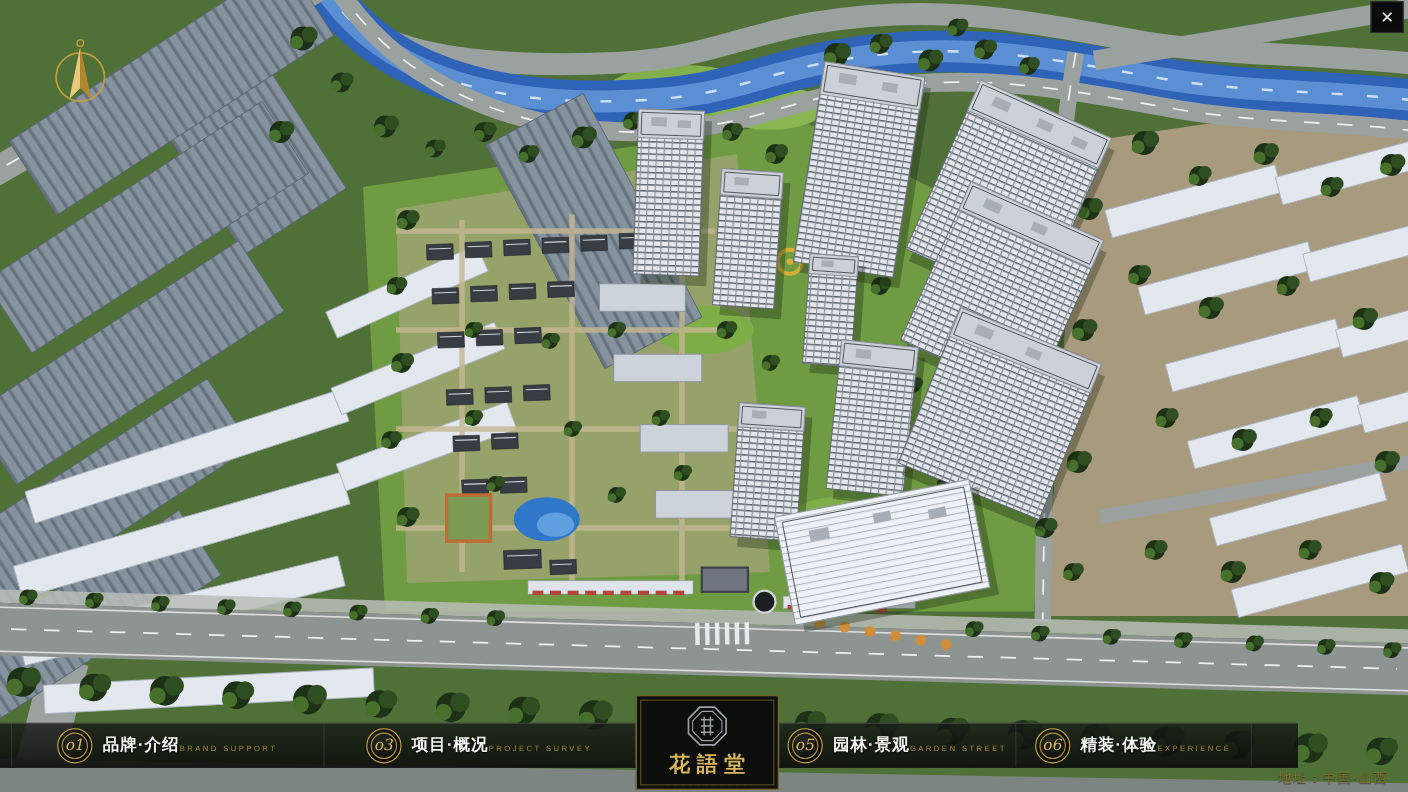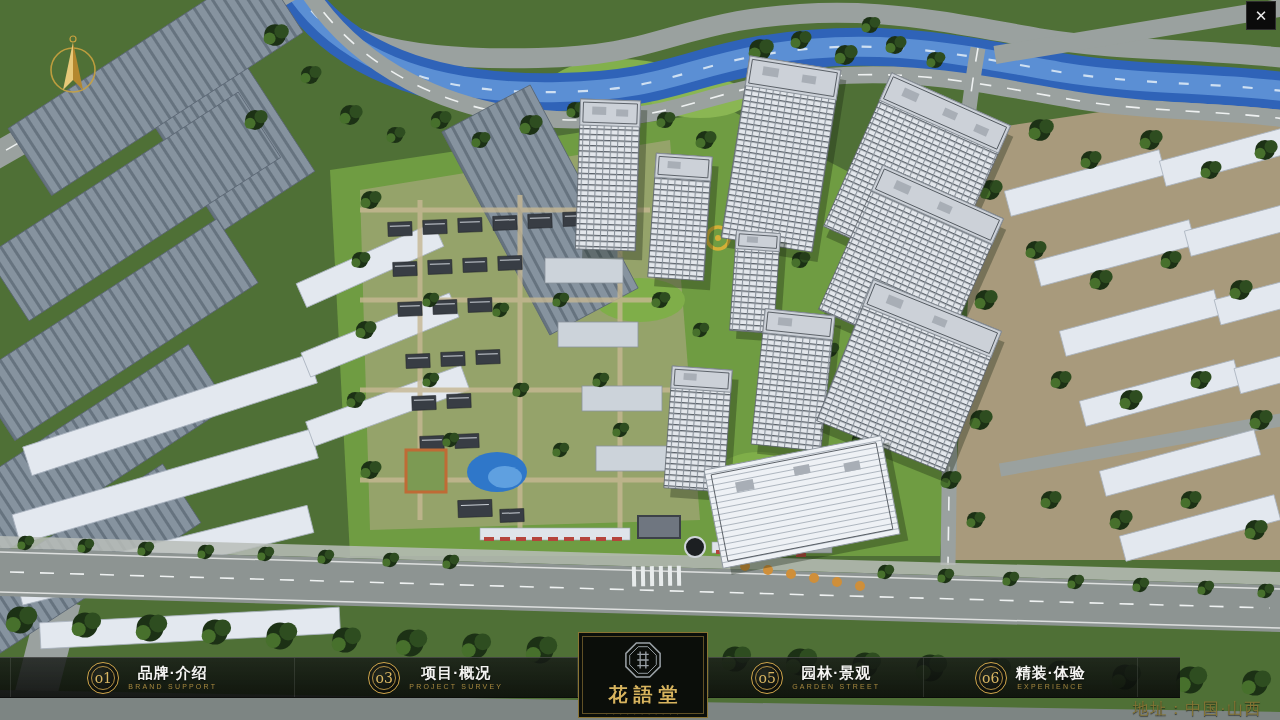--- a/index.html
+++ b/index.html
@@ -31,33 +31,33 @@
      border-top:1px solid rgba(255,255,255,.22);border-bottom:1px solid rgba(0,0,0,.65);}
   .menu-group.left{width:578px;padding-left:10px;box-sizing:border-box;}
   .menu-group.right{width:472px;padding-right:42px;box-sizing:border-box;}
   .menu-item{flex:1;display:flex;align-items:center;justify-content:center;gap:9px;
      border-right:1px solid rgba(255,255,255,.10);cursor:pointer;}
   .menu-item:first-child{border-left:1px solid rgba(255,255,255,.10);}
   .badge{width:30px;height:30px;border-radius:50%;border:1px solid #cfa54b;position:relative;
      display:flex;align-items:center;justify-content:center;flex:0 0 auto;
      background:radial-gradient(circle at 40% 35%, #232820, #0b0e0a 75%);}
   .badge::before{content:"";position:absolute;inset:3px;border:1px solid rgba(207,165,75,.85);border-radius:50%;}
-  .badge span{font-family:"DejaVu Serif", serif;font-size:14px;color:#d9b662;line-height:1;}
-  .labels{display:flex;flex-direction:column;align-items:center;line-height:1.15;}
+  .badge span{font-family:"DejaVu Serif", serif;font-style:italic;font-size:14px;color:#d9b662;line-height:1;}
+  .labels{display:flex;flex-direction:row;align-items:flex-end;line-height:1.15;}
   .zh{color:#f4f4f2;font-size:15px;font-weight:bold;letter-spacing:1px;white-space:nowrap;
       text-shadow:0 1px 2px rgba(0,0,0,.8);}
   .en{color:#a8893f;font-size:7px;letter-spacing:2.2px;white-space:nowrap;margin-top:2px;}
   .logo-panel{width:130px;height:86px;margin-top:-25px;box-sizing:border-box;position:relative;
      background:#0b0e0a;border:1px solid #8a7433;display:flex;flex-direction:column;
      align-items:center;justify-content:flex-start;padding-top:8px;cursor:pointer;z-index:2;}
   .logo-panel::before{content:"";position:absolute;inset:3px;border:1px solid rgba(200,162,74,.45);pointer-events:none;}
   .logo-title{color:#d8b45e;font-family:"DejaVu Serif", serif;font-weight:bold;font-size:19px;
      letter-spacing:6px;margin-top:3px;text-indent:6px;}
   .logo-tagline{color:#9a8342;font-size:5px;letter-spacing:2px;margin-top:3px;}
-  .address{position:absolute;right:18px;top:699px;color:#857434;font-size:16px;letter-spacing:1.5px;
+  .address{position:absolute;right:18px;top:699px;color:#857434;font-size:12px;letter-spacing:1.5px;
      text-shadow:0 1px 1px rgba(0,0,0,.6);}
 </style>
 </head>
 <body>
 
 <div id="stage">
 
   <svg id="scene" viewBox="0 0 1280 720" preserveAspectRatio="none">
     <defs>
       <pattern id="win" width="7" height="5.6" patternUnits="userSpaceOnUse">

